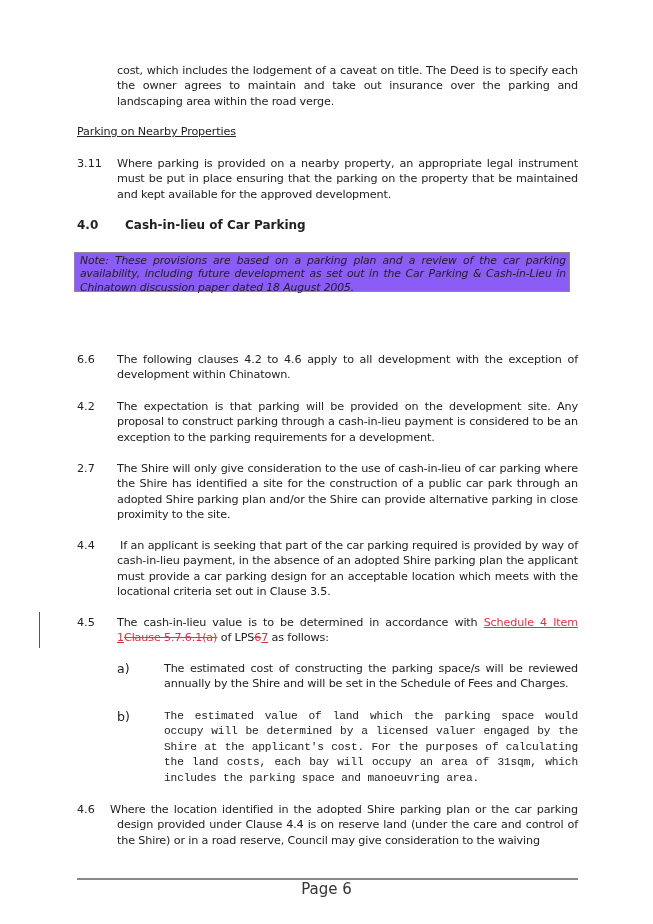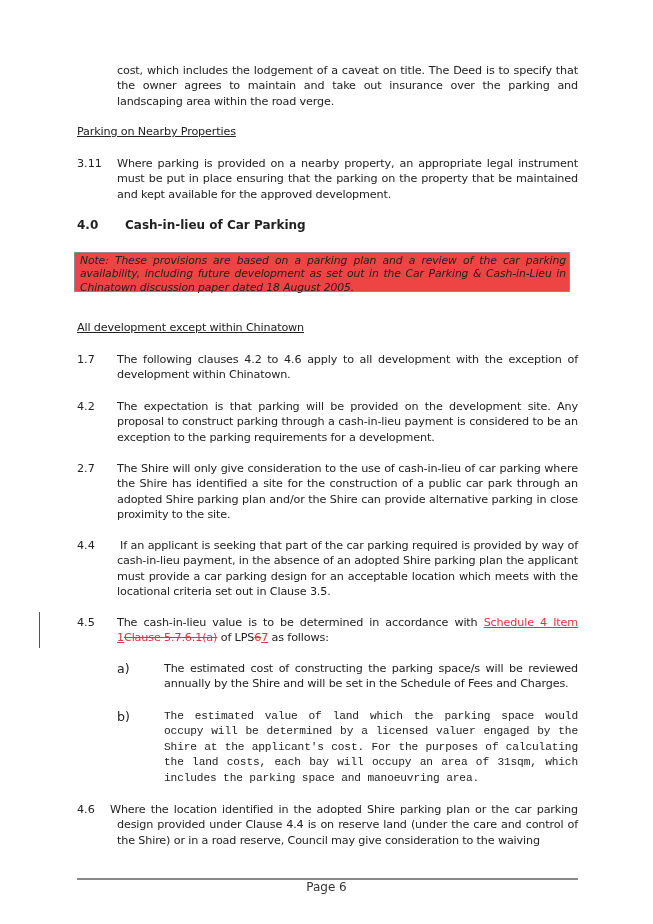--- a/index.html
+++ b/index.html
@@ -10,51 +10,50 @@
     font-size: 11.2px;
   }
   .page { position: absolute; left: 0; top: 0; width: 653px; height: 924px; }
   .p { position: absolute; margin: 0; line-height: 15.4px; letter-spacing: -0.15px; }
   .just { text-align: justify; text-align-last: left; }
   .num { position: absolute; margin: 0; line-height: 15.4px; }
   .u { text-decoration: underline; }
   .h4 { position: absolute; font-weight: bold; margin: 0; font-size: 12px; }
   .note {
     position: absolute; left: 74px; top: 252px; width: 496px; height: 40px;
-    border: 1px solid #8a8a8a; background: #ef4444;
+    border: 1px solid #8a8a8a; background: #8b5cf6;
     box-sizing: border-box; padding: 1px 3px 0 5px;
     font-style: italic; line-height: 13.3px; font-size: 10.8px;
     text-align: justify; text-align-last: left; letter-spacing: -0.1px;
   }
   .ins { color: #e0323c; text-decoration: underline; }
   .del { color: #e0323c; text-decoration: line-through; }
   .change-bar { position: absolute; left: 39px; top: 612px; width: 1px; height: 36px; background: #555; }
   .footer-rule { position: absolute; left: 77px; top: 878px; width: 501px; height: 1.5px; background: #888; }
-  .footer-text { position: absolute; left: 0; width: 653px; top: 880px; text-align: center; font-size: 12px; color: #333; }
+  .footer-text { position: absolute; left: 0; width: 653px; top: 880px; text-align: center; font-size: 15px; color: #333; }
 </style>
 </head>
 <body>
 
 <div class="page" data-name="document-page">
 
-  <p class="p just" style="left:117px; top:63px; width:461px;" data-name="continuation-paragraph">cost, which includes the lodgement of a caveat on title. The Deed is to specify that the owner agrees to maintain and take out insurance over the parking and landscaping area within the road verge.</p>
+  <p class="p just" style="left:117px; top:63px; width:461px;" data-name="continuation-paragraph">cost, which includes the lodgement of a caveat on title. The Deed is to specify each the owner agrees to maintain and take out insurance over the parking and landscaping area within the road verge.</p>
 
   <p class="p u" style="left:77px; top:124px;" data-name="subheading-nearby-properties">Parking on Nearby Properties</p>
 
   <p class="num" style="left:77px; top:156px;" data-name="clause-number">3.11</p>
   <p class="p just" style="left:117px; top:156px; width:461px;" data-name="clause-3-11-text">Where parking is provided on a nearby property, an appropriate legal instrument must be put in place ensuring that the parking on the property that be maintained and kept available for the approved development.</p>
 
   <p class="h4" style="left:77px; top:218px;" data-name="section-number">4.0</p>
   <p class="h4" style="left:125px; top:218px;" data-name="section-title">Cash-in-lieu of Car Parking</p>
 
   <div class="note" data-name="note-box">Note: These provisions are based on a parking plan and a review of the car parking availability, including future development as set out in the Car Parking &amp; Cash-in-Lieu in Chinatown discussion paper dated 18 August 2005.</div>
 
-  <p class="p u" style="left:77px; top:320px;" data-name="subheading-all-development">All development except within Chinatown</p>
 
-  <p class="num" style="left:77px; top:352px;" data-name="clause-number">1.7</p>
+  <p class="num" style="left:77px; top:352px;" data-name="clause-number">6.6</p>
   <p class="p just" style="left:117px; top:352px; width:461px;" data-name="clause-4-1-text">The following clauses 4.2 to 4.6 apply to all development with the exception of development within Chinatown.</p>
 
   <p class="num" style="left:77px; top:399px;" data-name="clause-number">4.2</p>
   <p class="p just" style="left:117px; top:399px; width:461px;" data-name="clause-4-2-text">The expectation is that parking will be provided on the development site. Any proposal to construct parking through a cash-in-lieu payment is considered to be an exception to the parking requirements for a development.</p>
 
   <p class="num" style="left:77px; top:461px;" data-name="clause-number">2.7</p>
   <p class="p just" style="left:117px; top:461px; width:461px;" data-name="clause-4-3-text">The Shire will only give consideration to the use of cash-in-lieu of car parking where the Shire has identified a site for the construction of a public car park through an adopted Shire parking plan and/or the Shire can provide alternative parking in close proximity to the site.</p>
 
   <p class="num" style="left:77px; top:538px;" data-name="clause-number">4.4</p>
   <p class="p just" style="left:117px; top:538px; width:461px; text-indent:3px;" data-name="clause-4-4-text">If an applicant is seeking that part of the car parking required is provided by way of cash-in-lieu payment, in the absence of an adopted Shire parking plan the applicant must provide a car parking design for an acceptable location which meets with the locational criteria set out in Clause 3.5.</p>

